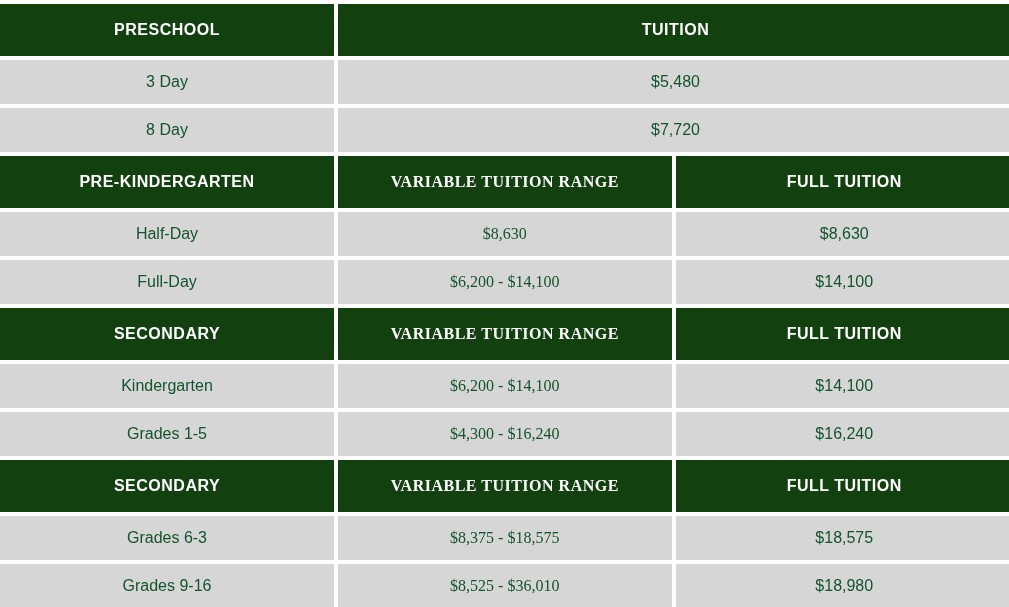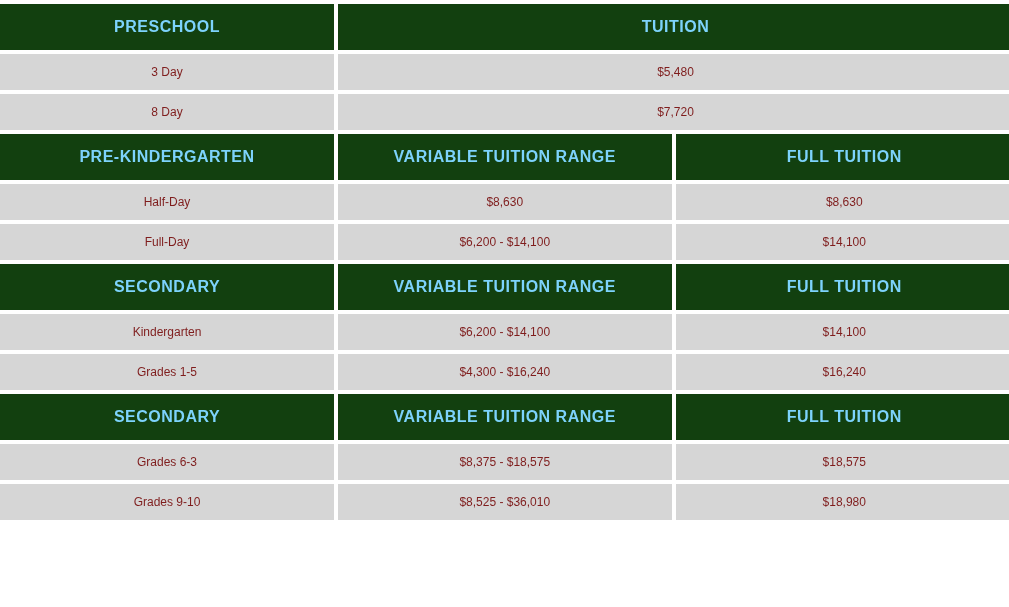--- a/index.html
+++ b/index.html
@@ -15,41 +15,41 @@
   }
   .tuition-table {
     width: 1009px;
     border-collapse: separate;
     border-spacing: 0 4px;
     table-layout: fixed;
   }
   .tuition-table td {
     padding: 0;
     margin: 0;
-    height: 36px;
+    height: 44px;
     vertical-align: middle;
     text-align: center;
-    font-size: 12px;
-    color: #7f1d1d;
+    font-size: 16px;
+    color: #14532d;
     background: #d6d6d6;
     border-right: 4px solid #ffffff;
   }
   .tuition-table td:last-child {
     border-right: none;
   }
   .tuition-table tr.header-row td {
     background: #12400f;
-    color: #7dd3fc;
+    color: #ffffff;
     font-weight: bold;
     letter-spacing: 0.5px;
     font-size: 16px;
-    height: 46px;
+    height: 52px;
   }
   .col-a { width: 334px; }
-  .col-b { width: 345px; }
+  .col-b { width: 345px; font-family: Liberation Serif, serif; }
   .col-c { width: 330px; }
   .col-wide { width: 675px; }
 </style>
 </head>
 <body>
 
 <table class="tuition-table">
   <tbody>
       <tr class="header-row">
         <td class="col-a">PRESCHOOL</td>
@@ -97,18 +97,18 @@
         <td class="col-a">SECONDARY</td>
         <td class="col-b">VARIABLE TUITION RANGE</td>
         <td class="col-c">FULL TUITION</td>
       </tr>
       <tr class="data-row">
         <td class="col-a">Grades 6-3</td>
         <td class="col-b">$8,375 - $18,575</td>
         <td class="col-c">$18,575</td>
       </tr>
       <tr class="data-row">
-        <td class="col-a">Grades 9-10</td>
+        <td class="col-a">Grades 9-16</td>
         <td class="col-b">$8,525 - $36,010</td>
         <td class="col-c">$18,980</td>
       </tr>
     </tbody>
 </table>
 
 </body></html>

